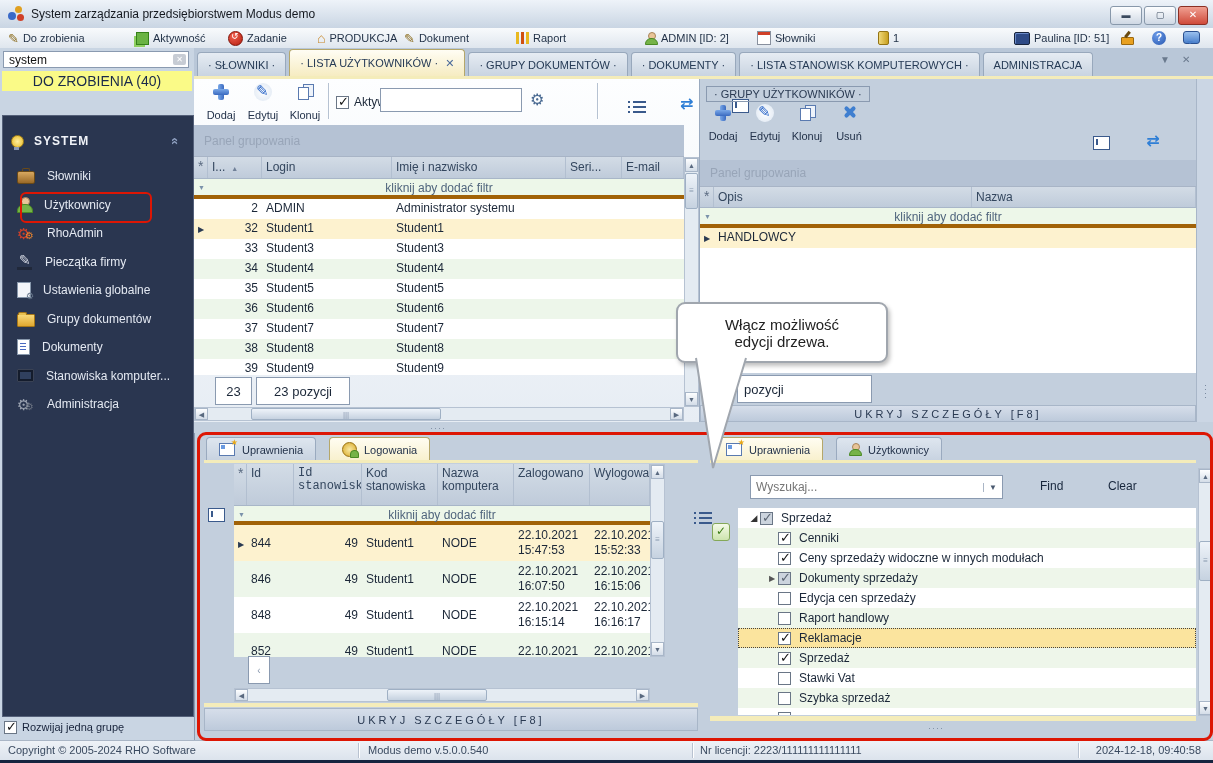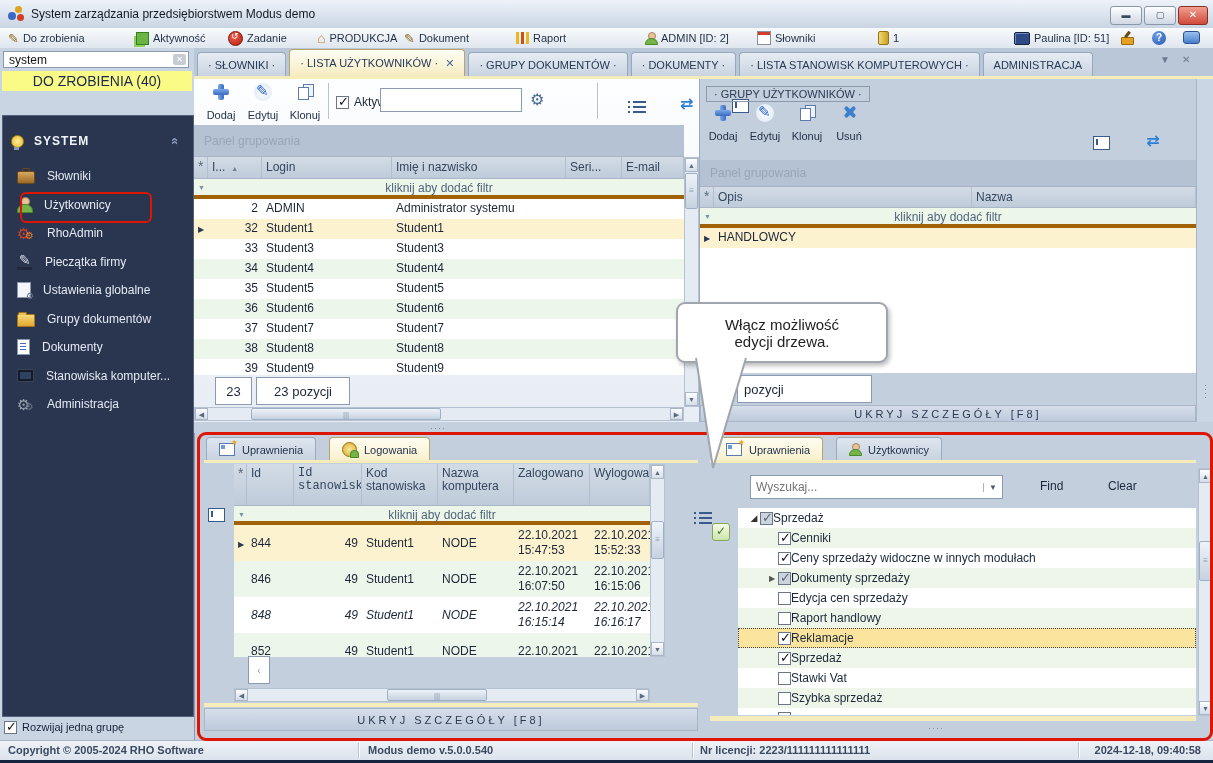--- a/index.html
+++ b/index.html
@@ -164,30 +164,30 @@
 
   
   .trow{display:flex;align-items:center;height:20px;box-sizing:border-box;background:#fff;font-size:12px;color:#1b2738;}
   .trow.green{background:#eef6ea;}
   .trow.sel{background:#fbe49e;outline:1px dotted #444;outline-offset:-1px;}
   .exp-open{width:12px;font-size:9px;color:#333;text-align:center;flex:none;}
   .exp-open::before{content:"◢";}
   .exp-closed{width:12px;font-size:8px;color:#555;text-align:center;flex:none;}
   .exp-closed::before{content:"▶";}
   .exp-none{width:12px;flex:none;}
-  .tlabel{margin-left:0;white-space:nowrap;text-align:center;}
+  .tlabel{margin-left:8px;white-space:nowrap;text-align:center;}
 
   .hide-details{background:linear-gradient(#d6deea,#bdcadb);color:#2a3a52;font-size:11px;letter-spacing:3px;
                 display:flex;align-items:center;justify-content:center;border:1px solid #a8b6c8;box-sizing:border-box;}
   .dots{color:#7a8aa0;font-size:9px;letter-spacing:1px;}
 
   
   .statusbar{left:0;top:740px;width:1213px;height:23px;background:linear-gradient(#eef2f7,#d8e0ea);border-top:1px solid #aab6c6;
              font-size:11px;color:#3a4a60;}
-  .statusbar .seg{position:absolute;top:3px;font-weight:bold;}
+  .statusbar .seg{position:absolute;top:3px;}
   .status-dark{position:absolute;left:0;bottom:0;width:100%;height:4px;background:#16243f;}
   .ssep{position:absolute;top:2px;width:1px;height:15px;background:#b8c2d0;box-shadow:1px 0 0 #fff;}
 
   
   .red-annot{border:2px solid #dd1604;border-radius:6px;z-index:70;pointer-events:none;}
   .red-annot.big{border-width:3px;border-radius:9px;}
   .tooltip-box{left:676px;top:302px;width:208px;height:57px;background:#fff;border:2px solid #a0a6ae;border-radius:9px;
                z-index:80;display:flex;flex-direction:column;align-items:center;justify-content:center;
                font-size:15px;color:#222;box-shadow:2px 3px 4px rgba(0,0,0,.25);}
   .tooltip-tail{left:690px;top:357px;z-index:81;}
@@ -599,21 +599,21 @@
           <div class="c" style="width: 76px;">NODE</div>
           <div class="c" style="width: 76px; line-height: 15px;">
             <div>22.10.2021</div>
             <div>16:07:50</div>
           </div>
           <div class="c" style="width: 60px; line-height: 15px;">
             <div>22.10.2021</div>
             <div>16:15:06</div>
           </div>
         </div>
-        <div class="grow" style="height: 36px; align-items: center; font-style: italic;">
+        <div class="grow" style="height: 36px; align-items: center;">
           <div class="c" style="width: 13px;"></div>
           <div class="c" style="width: 47px;">848</div>
           <div class="c" style="width: 68px; text-align: right;">49</div>
           <div class="c" style="width: 76px;">Student1</div>
           <div class="c" style="width: 76px;">NODE</div>
           <div class="c" style="width: 76px; line-height: 15px;">
             <div>22.10.2021</div>
             <div>16:15:14</div>
           </div>
           <div class="c" style="width: 60px; line-height: 15px;">

